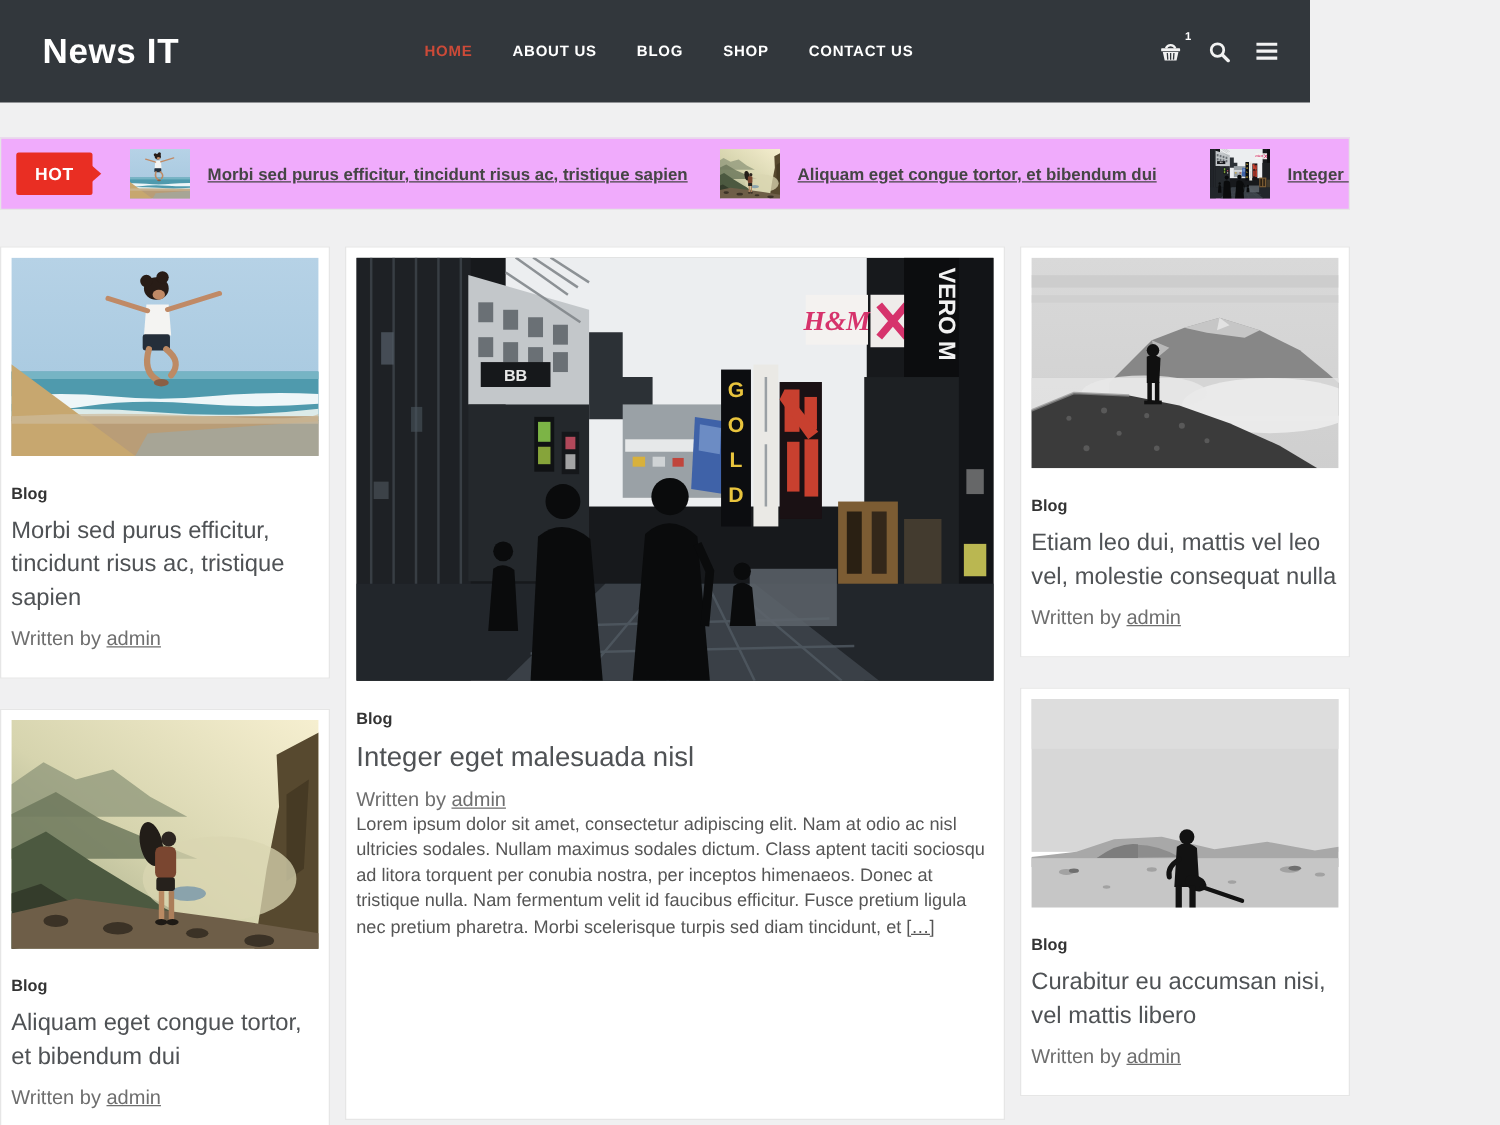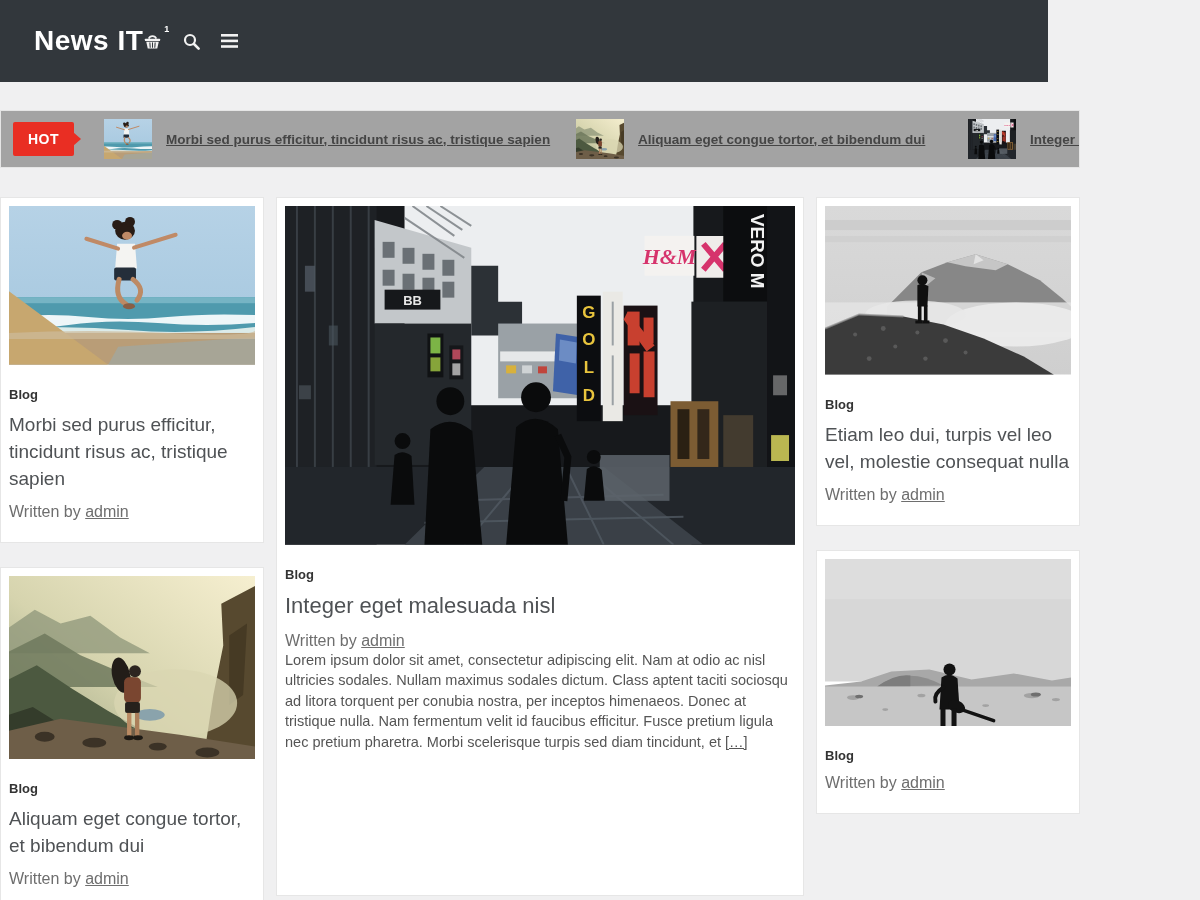--- a/index.html
+++ b/index.html
@@ -32,21 +32,21 @@
   .hicon svg { display:block; }
   .cart-count {
     position:absolute; top:-8px; right:-7px; color:#fff; font-size:9px; font-weight:bold;
   }
 
   
   .container { width:1080px; margin:0 auto; }
 
   
   .ticker {
-    margin-top:28px; height:58px; background:#a3a3a3; border:1px solid #e5e5e5;
+    margin-top:28px; height:58px; background:#f0abfc; border:1px solid #e5e5e5;
     display:flex; align-items:center; overflow:hidden;
   }
   .hot-badge {
     position:relative; background:#e92e23; color:#fff; font-weight:bold; font-size:14px;
     letter-spacing:.5px; padding:9px 15px; margin-left:12px; border-radius:2px; flex:0 0 auto;
   }
   .hot-badge::after {
     content:""; position:absolute; right:-7px; top:50%; margin-top:-7px;
     border-top:7px solid transparent; border-bottom:7px solid transparent;
     border-left:8px solid #e92e23;
@@ -327,20 +327,27 @@
       <rect x="115" y="149" width="5" height="18" fill="#121212"></rect>
       <rect x="126" y="149" width="5" height="18" fill="#121212"></rect>
     </symbol>
   </defs>
 </svg>
 
 <div class="page">
 
   <div class="header">
     <div class="logo">News IT</div>
+    <nav class="nav">
+      <a class="active">Home</a>
+      <a>About us</a>
+      <a>Blog</a>
+      <a>Shop</a>
+      <a>Contact us</a>
+    </nav>
     <div class="header-icons">
       <span class="hicon">
         <svg width="19" height="18" viewBox="0 0 20 19">
           <path d="M6 7 A4.3 4.3 0 0 1 14 7" fill="none" stroke="#f2f2f2" stroke-width="1.8"></path>
           <rect x="2" y="7" width="16" height="2.6" rx="0.6" fill="#f2f2f2"></rect>
           <path d="M3.4 10.2 L16.6 10.2 L15 17.4 L5 17.4 Z" fill="#f2f2f2"></path>
           <g stroke="#32373c" stroke-width="1.1">
               <line x1="7.2" y1="11" x2="7.6" y2="16.6"></line>
               <line x1="10" y1="11" x2="10" y2="16.6"></line>
               <line x1="12.8" y1="11" x2="12.4" y2="16.6"></line>
@@ -422,27 +429,28 @@
           <p class="excerpt"><span>Lorem ipsum dolor sit amet, consectetur adipiscing elit. Nam at odio ac nisl ultricies sodales. Nullam maximus sodales dictum. Class aptent taciti sociosqu ad litora torquent per conubia nostra, per inceptos himenaeos. Donec at tristique nulla. Nam fermentum velit id faucibus efficitur. Fusce pretium ligula nec pretium pharetra. Morbi scelerisque turpis sed diam tincidunt, et </span><a>[…]</a></p>
         </div>
       </div>
 
       <div class="col col-side">
         <div class="card">
           <svg class="photo" viewBox="0 0 245 168">
               <use href="#ph-mountain"></use>
             </svg>
           <div class="cat">Blog</div>
-          <h3 class="post-title">Etiam leo dui, turpis vel leo vel, molestie consequat nulla</h3>
+          <h3 class="post-title">Etiam leo dui, mattis vel leo vel, molestie consequat nulla</h3>
           <div class="byline"><span>Written by</span> <a>admin</a></div>
         </div>
         <div class="card">
           <svg class="photo" viewBox="0 0 245 167">
               <use href="#ph-desert"></use>
             </svg>
           <div class="cat">Blog</div>
+          <h3 class="post-title">Curabitur eu accumsan nisi, vel mattis libero</h3>
           <div class="byline"><span>Written by</span> <a>admin</a></div>
         </div>
       </div>
 
     </div>
   </div>
 </div>
 
 </body></html>

